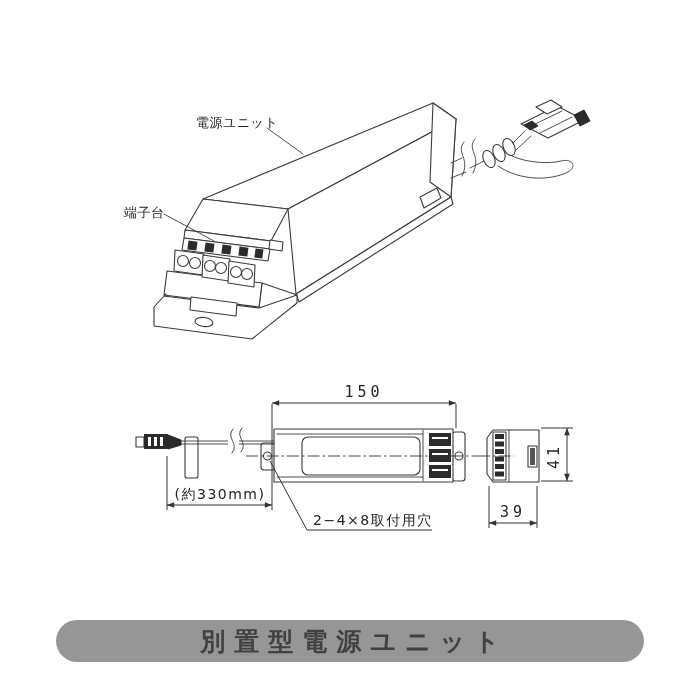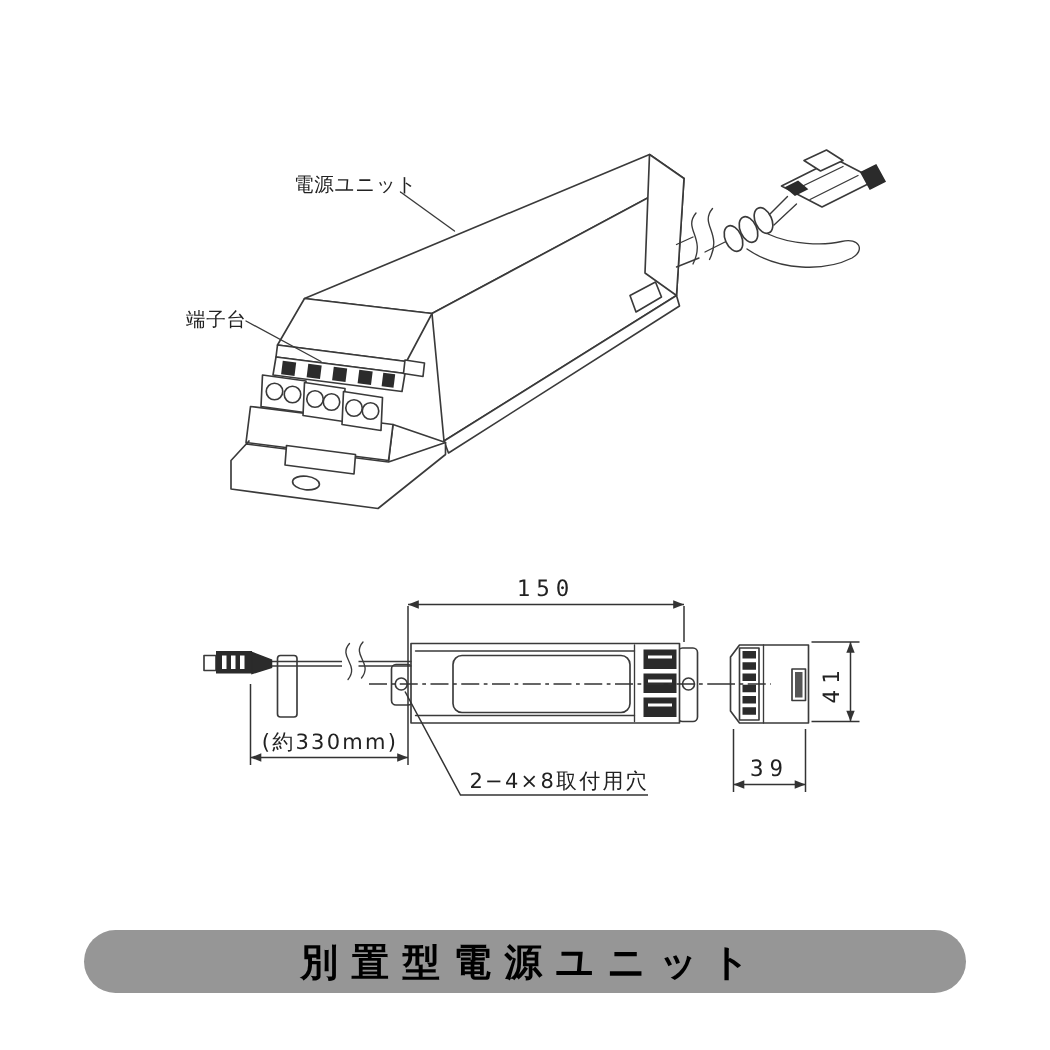--- a/index.html
+++ b/index.html
@@ -192,14 +192,14 @@
     <g>
       <path class="dln" d="M489,486 L489,528"></path>
       <path class="dln" d="M537,486 L537,528"></path>
       <path class="dln" d="M489,523 L537,523" marker-start="url(#arw)" marker-end="url(#arw)"></path>
       <text class="dim-num" x="513" y="517" text-anchor="middle">39</text>
     </g>
   </g>
 </svg>
 
 <div class="banner" style="background-color: rgb(150, 150, 150);">
-  <span class="banner-title" style="color: #000000;">別置型電源ユニット</span>
+  <span class="banner-title" style="color: #404040;">別置型電源ユニット</span>
 </div>
 
 </body></html>

